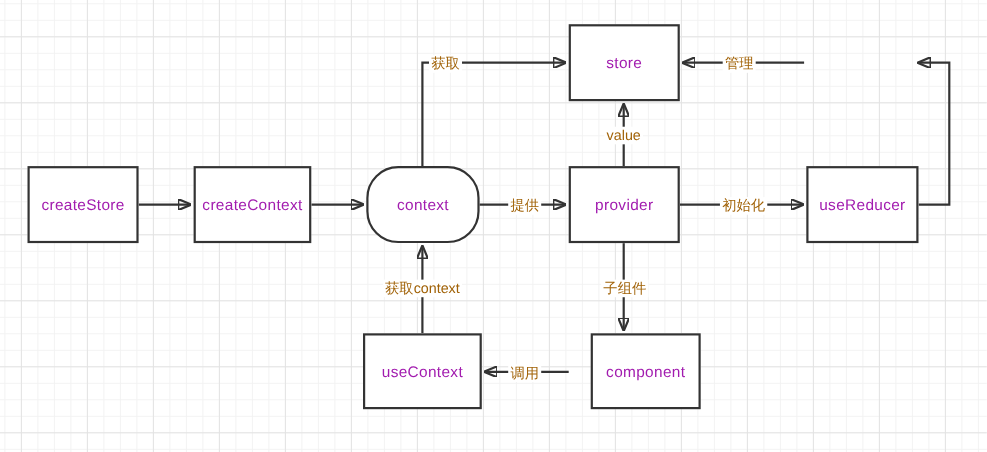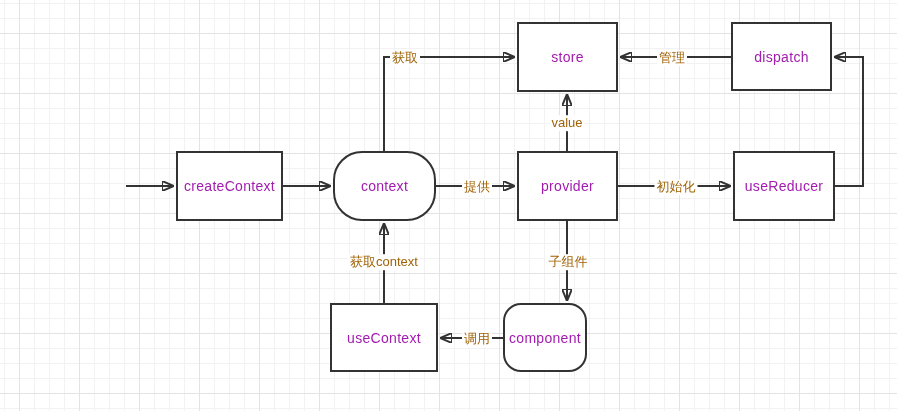--- a/index.html
+++ b/index.html
@@ -47,21 +47,21 @@
     letter-spacing: 0.3px;
   }
   .n-createstore   { left: 25px;  top: 151px; width: 101px; height: 70px; }
   .n-createcontext { left: 176px; top: 151px; width: 107px; height: 70px; }
   .n-context       { left: 333px; top: 151px; width: 103px; height: 70px; border-radius: 29px; }
   .n-provider      { left: 517px; top: 151px; width: 101px; height: 70px; text-align: center; }
   .n-usereducer    { left: 733px; top: 151px; width: 102px; height: 70px; text-align: right; }
   .n-store         { left: 517px; top: 22px;  width: 101px; height: 70px; }
   .n-dispatch      { left: 731px; top: 22px;  width: 101px; height: 69px; }
   .n-usecontext    { left: 330px; top: 303px; width: 108px; height: 69px; }
-  .n-component     { left: 503px; top: 303px; width: 84px; height: 69px; border-radius: 18px; }
+  .n-component     { left: 537px; top: 303px; width: 100px; height: 69px; }
   .edge-label {
     position: absolute;
     transform: translate(-50%, -50%);
     background: #ffffff;
     padding: 0 2px;
     font-size: 13px;
     color: #a16207;
     white-space: nowrap;
     line-height: 1.2;
   }
@@ -91,37 +91,37 @@
     <path d="M618,186 H730" marker-end="url(#arrow)"></path>
     <path d="M384,151 V57 H514" marker-end="url(#arrow)"></path>
     <path d="M731,57 H621" marker-end="url(#arrow)"></path>
     <path d="M567,151 V95" marker-end="url(#arrow)"></path>
     <path d="M567,221 V300" marker-end="url(#arrow)"></path>
     <path d="M384,303 V224" marker-end="url(#arrow)"></path>
     <path d="M517,338 H441" marker-end="url(#arrow)"></path>
     <path d="M835,186 H863 V57 H835" marker-end="url(#arrow)"></path>
   </svg>
 
+  <div class="node n-createstore">
+    <span>createStore</span>
+  </div>
   <div class="node n-createcontext">
     <span>createContext</span>
   </div>
   <div class="node n-context">
     <span>context</span>
   </div>
   <div class="node n-provider">
     <span>provider</span>
   </div>
   <div class="node n-usereducer">
     <span>useReducer</span>
   </div>
   <div class="node n-store">
     <span>store</span>
-  </div>
-  <div class="node n-dispatch">
-    <span>dispatch</span>
   </div>
   <div class="node n-usecontext">
     <span>useContext</span>
   </div>
   <div class="node n-component">
     <span>component</span>
   </div>
 
   <span class="edge-label l-provide">提供</span>
   <span class="edge-label l-init">初始化</span>

